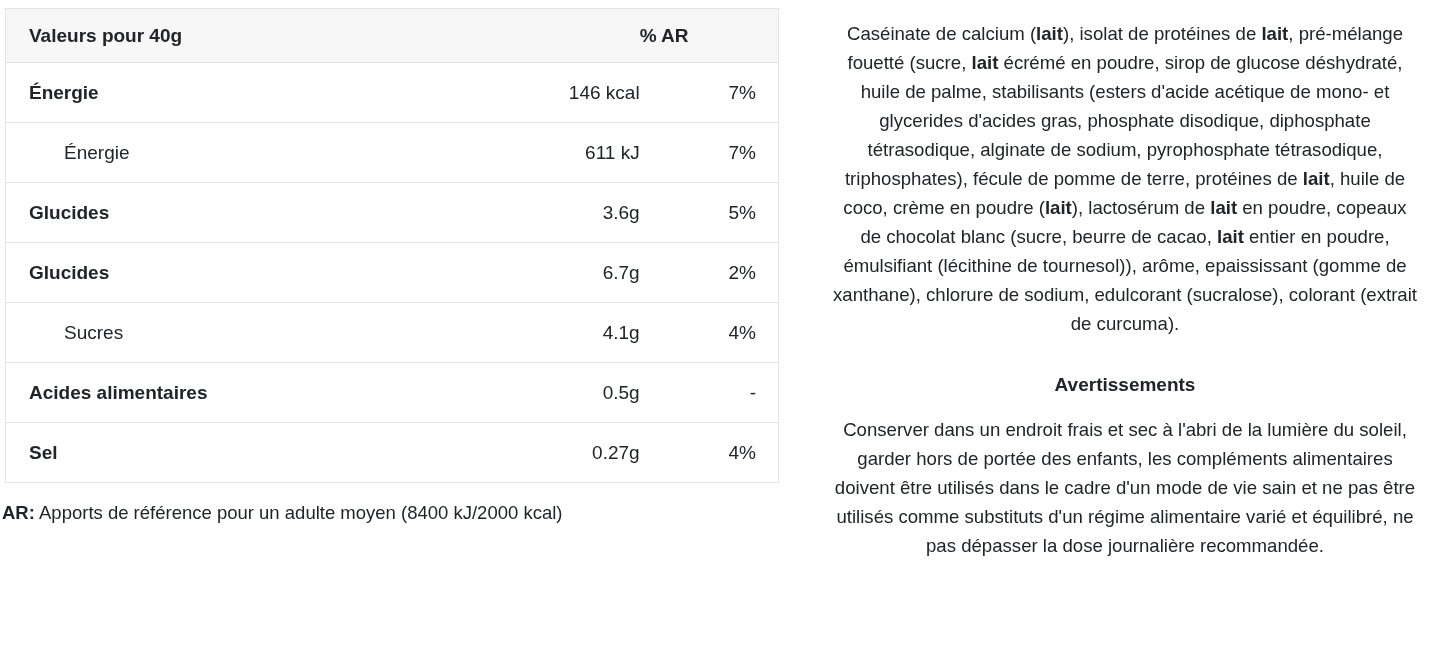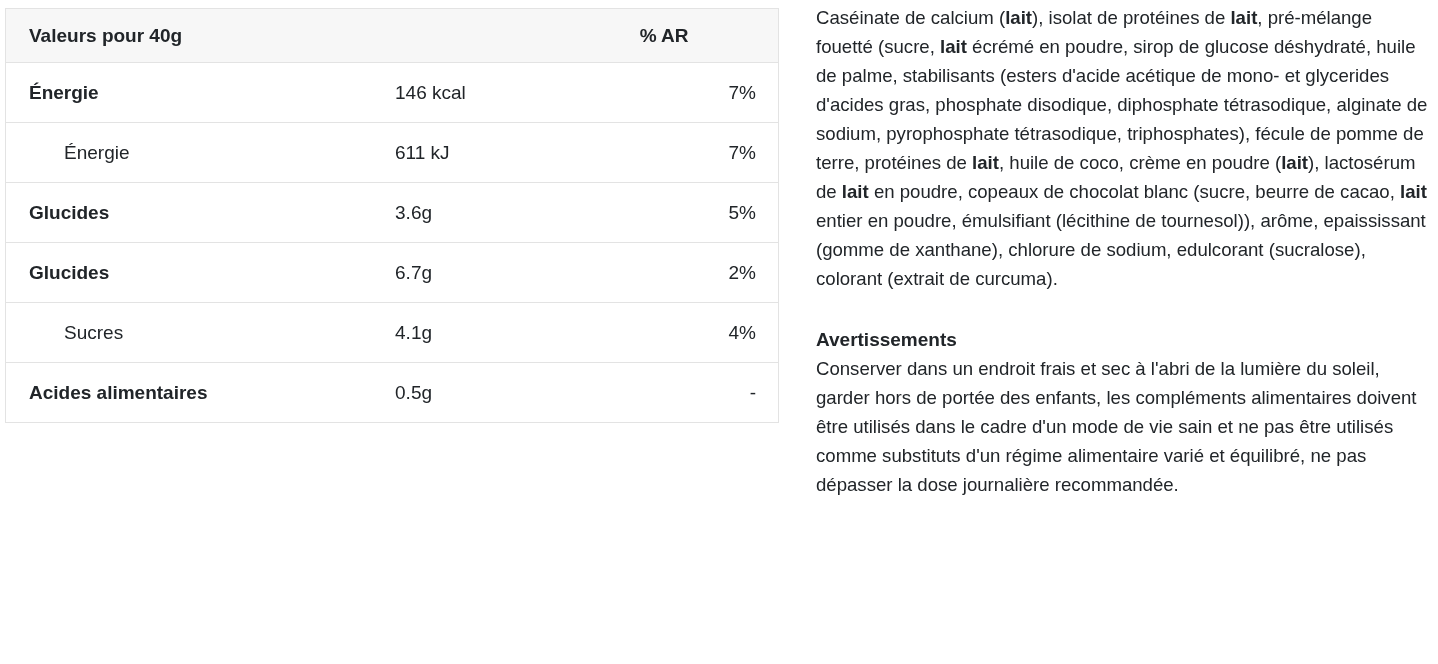--- a/index.html
+++ b/index.html
@@ -39,21 +39,21 @@
   table.nutri tr > *:last-child{border-right:1px solid var(--border);}
 
   table.nutri thead th{
     background:var(--header-bg);
     height:54px;
     font-weight:bold;
     text-align:left;
   }
   table.nutri tbody td{height:60px;}
   .c-label{width:390px;padding-left:23px;text-align:left;}
-  .c-value{width:245px;text-align:left;font-weight:normal;}
+  .c-value{width:245px;text-align:right;font-weight:normal;}
   .c-ar{width:139px;text-align:right;padding-right:22px;}
   td.c-label.lvl0{font-weight:bold;}
   td.c-label.lvl1{font-weight:normal;padding-left:58px;}
 
   .footnote{
     margin-top:19px;
     margin-left:-3px;
     font-size:18.5px;
     color:var(--text);
   }
@@ -67,22 +67,22 @@
     font-size:18.6px;
     line-height:29px;
     color:var(--text);
   }
   .right-col h3{
     font-size:19px;
     font-weight:bold;
     line-height:29px;
     margin:0;
   }
-  .right-col p{margin:0;}
-  .right-col h3.warnings{margin-top:32px;}
+  .right-col p{margin:16px;text-align:center;}
+  .right-col h3.warnings{margin-top:32px;text-align:center;}
   .right-col b{font-weight:bold;}
 </style>
 </head>
 <body>
 
 <div class="left-col">
   <table class="nutri">
     <thead>
       <tr>
         <th class="c-label">Valeurs pour 40g</th>
@@ -114,21 +114,27 @@
       <tr>
         <td class="c-label lvl1">Sucres</td>
         <td class="c-value">4.1g</td>
         <td class="c-ar">4%</td>
       </tr>
       <tr>
         <td class="c-label lvl0">Acides alimentaires</td>
         <td class="c-value">0.5g</td>
         <td class="c-ar">-</td>
       </tr>
+      <tr>
+        <td class="c-label lvl0">Sel</td>
+        <td class="c-value">0.27g</td>
+        <td class="c-ar">4%</td>
+      </tr>
     </tbody>
   </table>
+  <p class="footnote"><b>AR:</b><span> Apports de référence pour un adulte moyen (8400 kJ/2000 kcal)</span></p>
 </div>
 
 <div class="right-col">
   <p>Caséinate de calcium (<b>lait</b>), isolat de protéines de <b>lait</b>, pré-mélange fouetté (sucre, <b>lait</b> écrémé en poudre, sirop de glucose déshydraté, huile de palme, stabilisants (esters d'acide acétique de mono- et glycerides d'acides gras, phosphate disodique, diphosphate tétrasodique, alginate de sodium, pyrophosphate tétrasodique, triphosphates), fécule de pomme de terre, protéines de <b>lait</b>, huile de coco, crème en poudre (<b>lait</b>), lactosérum de <b>lait</b> en poudre, copeaux de chocolat blanc (sucre, beurre de cacao, <b>lait</b> entier en poudre, émulsifiant (lécithine de tournesol)), arôme, epaississant (gomme de xanthane), chlorure de sodium, edulcorant (sucralose), colorant (extrait de curcuma).</p>
   <h3 class="warnings">Avertissements</h3>
   <p>Conserver dans un endroit frais et sec à l'abri de la lumière du soleil, garder hors de portée des enfants, les compléments alimentaires doivent être utilisés dans le cadre d'un mode de vie sain et ne pas être utilisés comme substituts d'un régime alimentaire varié et équilibré, ne pas dépasser la dose journalière recommandée.</p>
 </div>
 
 </body></html>

